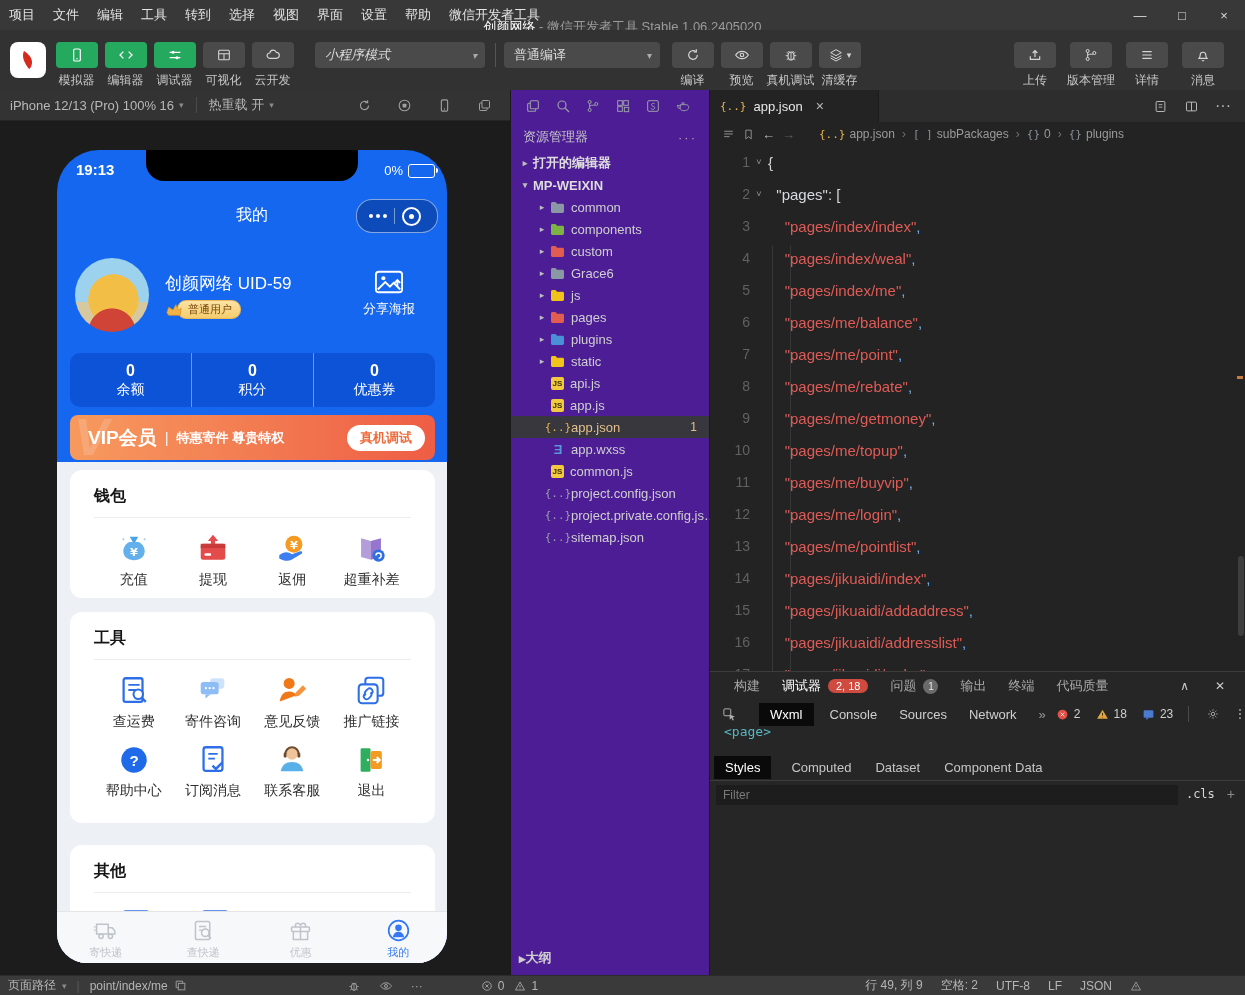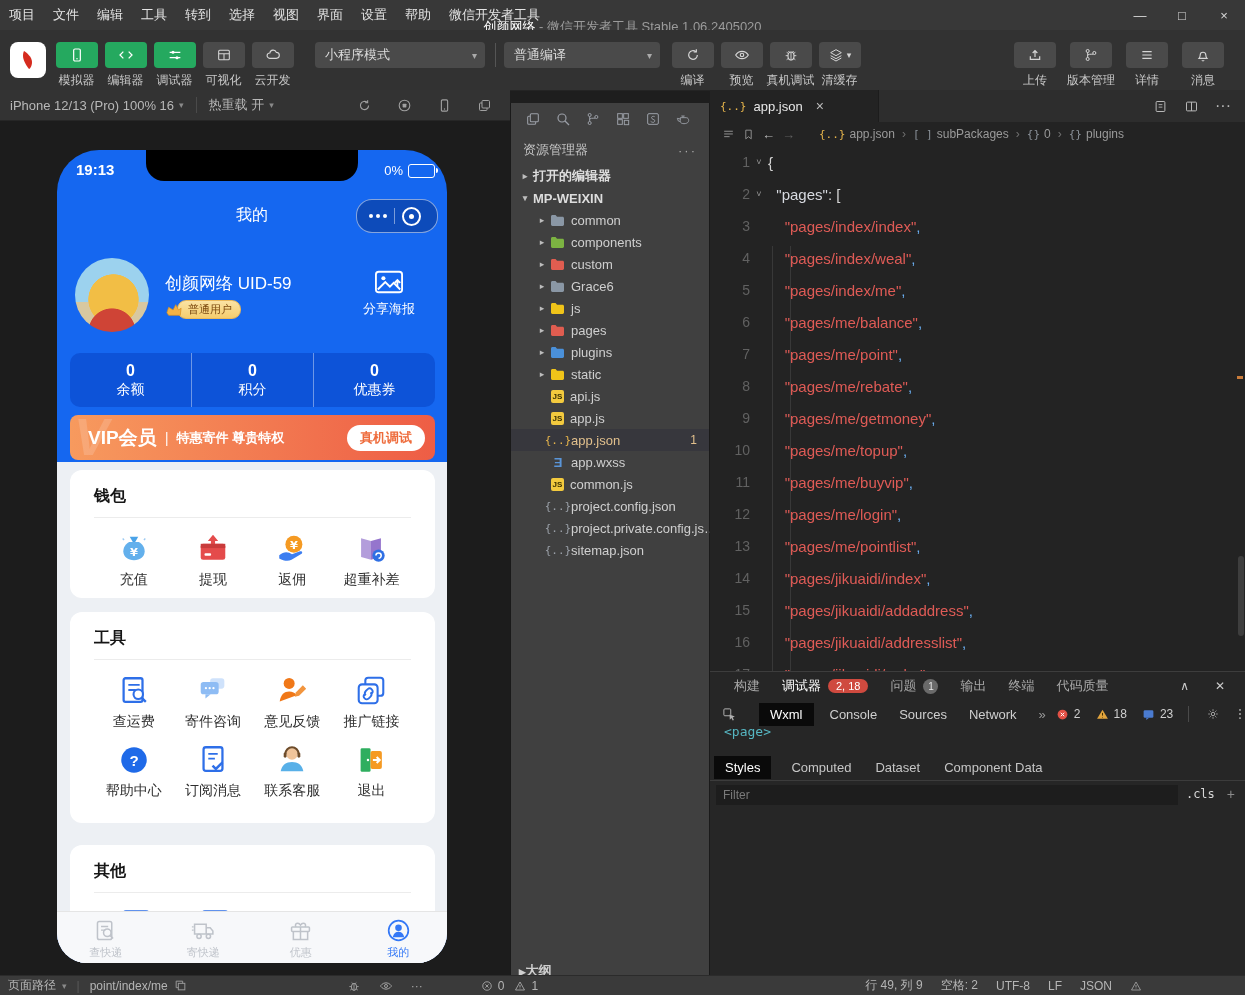--- a/index.html
+++ b/index.html
@@ -98,21 +98,21 @@
   .g-ico svg{width:34px;height:34px;}
   .g-lab{font-size:14px;color:#2e2e2e;margin-top:5px;white-space:nowrap;}
   .tabbar{position:absolute;left:0;right:0;bottom:0;height:51px;background:#f7f8fa;
           border-top:1px solid #e5e5e5;display:flex;z-index:5;}
   .tab-item{flex:1;display:flex;flex-direction:column;align-items:center;padding-top:6px;color:#bfc3ca;}
   .tab-item.active{color:#3478f6;}
   .tab-ico svg{width:25px;height:25px;}
   .tab-lab{font-size:11px;margin-top:2px;}
 
   
-  .explorer{position:absolute;left:510px;top:103px;width:200px;height:885px;background:#404040;
+  .explorer{position:absolute;left:510px;top:90px;width:200px;height:885px;background:#4c1d95;
             border-left:1px solid #1a1a1a;border-right:1px solid #1a1a1a;box-sizing:border-box;}
   .act-row{height:32px;display:flex;align-items:center;gap:14px;padding-left:14px;color:#9a9ea6;}
   .act-row svg{width:16px;height:16px;}
   .exp-header{height:30px;display:flex;align-items:center;color:#c5c5c5;font-size:13px;padding:0 12px;}
   .exp-header .dots{margin-left:auto;color:#aaa;letter-spacing:2px;}
   .tree{position:absolute;left:0;right:0;top:62px;}
   .trow{height:22px;display:flex;align-items:center;color:#cfcfcf;font-size:13px;white-space:nowrap;}
   .trow .tr-arrow{width:12px;font-size:9px;color:#bdbdbd;text-align:center;margin-right:2px;}
   .trow.lvl0{padding-left:8px;font-weight:bold;color:#ddd;}
   .trow.lvl1{padding-left:25px;}
@@ -277,21 +277,21 @@
         </div>
         <div class="tbtn">
      <span class="box gray">
             <svg viewBox="0 0 24 24">
               <path d="M7 17a4 4 0 0 1 .3-8A5 5 0 0 1 17 8a4 4 0 0 1 0 9z" fill="none" stroke="currentColor" stroke-width="1.7"></path>
             </svg>
           </span>
      <span class="lab">云开发</span>
         </div>
       </div>
-    <div class="tb-select" style="margin-left:18px;width:152px;">
+    <div class="tb-select" style="margin-left:18px;width:152px;font-style:italic;">
       <span>小程序模式</span>
         <span class="caret">▾</span>
     </div>
     <div class="tb-divider"></div>
     <div class="tb-select" style="width:138px;margin-left:0;">
       <span>普通编译</span>
         <span class="caret">▾</span>
     </div>
     <div id="tb-actions" style="display:flex;margin-left:8px;">
         <div class="tbtn">
@@ -651,38 +651,38 @@
                   </svg>
                 </span>
               </div>
             </div>
           </div>
         </div>
       <div class="tabbar" id="p-tabbar">
           <div class="tab-item">
      <span class="tab-ico">
               <svg viewBox="0 0 28 28">
+                <path d="M4 7h13v11H4zM17 11h4.5l3 3.5V18h-7.5z" fill="none" stroke="currentColor" stroke-width="1.7"></path>
+                <circle cx="9" cy="20.5" r="2.4" fill="none" stroke="currentColor" stroke-width="1.7"></circle>
+                <circle cx="19.5" cy="20.5" r="2.4" fill="none" stroke="currentColor" stroke-width="1.7"></circle>
+                <path d="M1 10h2M1 13.5h2" stroke="currentColor" stroke-width="1.5"></path>
+              </svg>
+            </span>
+     <span class="tab-lab">寄快递</span>
+          </div>
+          <div class="tab-item">
+     <span class="tab-ico">
+              <svg viewBox="0 0 28 28">
                 <rect x="5" y="4" width="16" height="20" rx="2" fill="none" stroke="currentColor" stroke-width="1.7"></rect>
                 <path d="M9 9.5h8M9 13.5h5" stroke="currentColor" stroke-width="1.5"></path>
                 <circle cx="16" cy="16.5" r="4.2" fill="none" stroke="currentColor" stroke-width="1.7"></circle>
                 <path d="M19 19.5l3.5 3.5" stroke="currentColor" stroke-width="1.7"></path>
               </svg>
             </span>
      <span class="tab-lab">查快递</span>
-          </div>
-          <div class="tab-item">
-     <span class="tab-ico">
-              <svg viewBox="0 0 28 28">
-                <path d="M4 7h13v11H4zM17 11h4.5l3 3.5V18h-7.5z" fill="none" stroke="currentColor" stroke-width="1.7"></path>
-                <circle cx="9" cy="20.5" r="2.4" fill="none" stroke="currentColor" stroke-width="1.7"></circle>
-                <circle cx="19.5" cy="20.5" r="2.4" fill="none" stroke="currentColor" stroke-width="1.7"></circle>
-                <path d="M1 10h2M1 13.5h2" stroke="currentColor" stroke-width="1.5"></path>
-              </svg>
-            </span>
-     <span class="tab-lab">寄快递</span>
           </div>
           <div class="tab-item">
      <span class="tab-ico">
               <svg viewBox="0 0 28 28">
                 <rect x="4" y="10" width="20" height="5" rx="1" fill="none" stroke="currentColor" stroke-width="1.7"></rect>
                 <path d="M6 15v9h16v-9M14 10v14" fill="none" stroke="currentColor" stroke-width="1.7"></path>
                 <path d="M9 10c-2.5-3.5 2.5-6 5-2 2.5-4 7.5-1.5 5 2" fill="none" stroke="currentColor" stroke-width="1.7"></path>
               </svg>
             </span>
      <span class="tab-lab">优惠</span>

